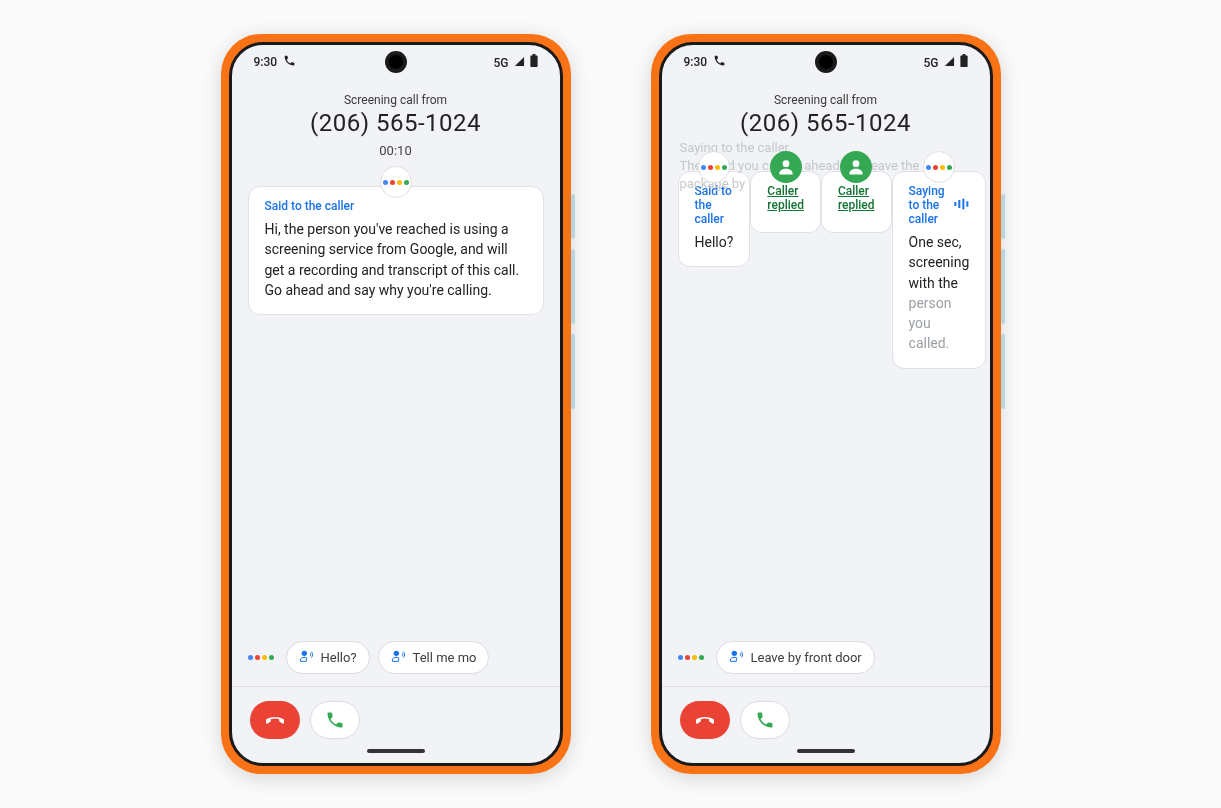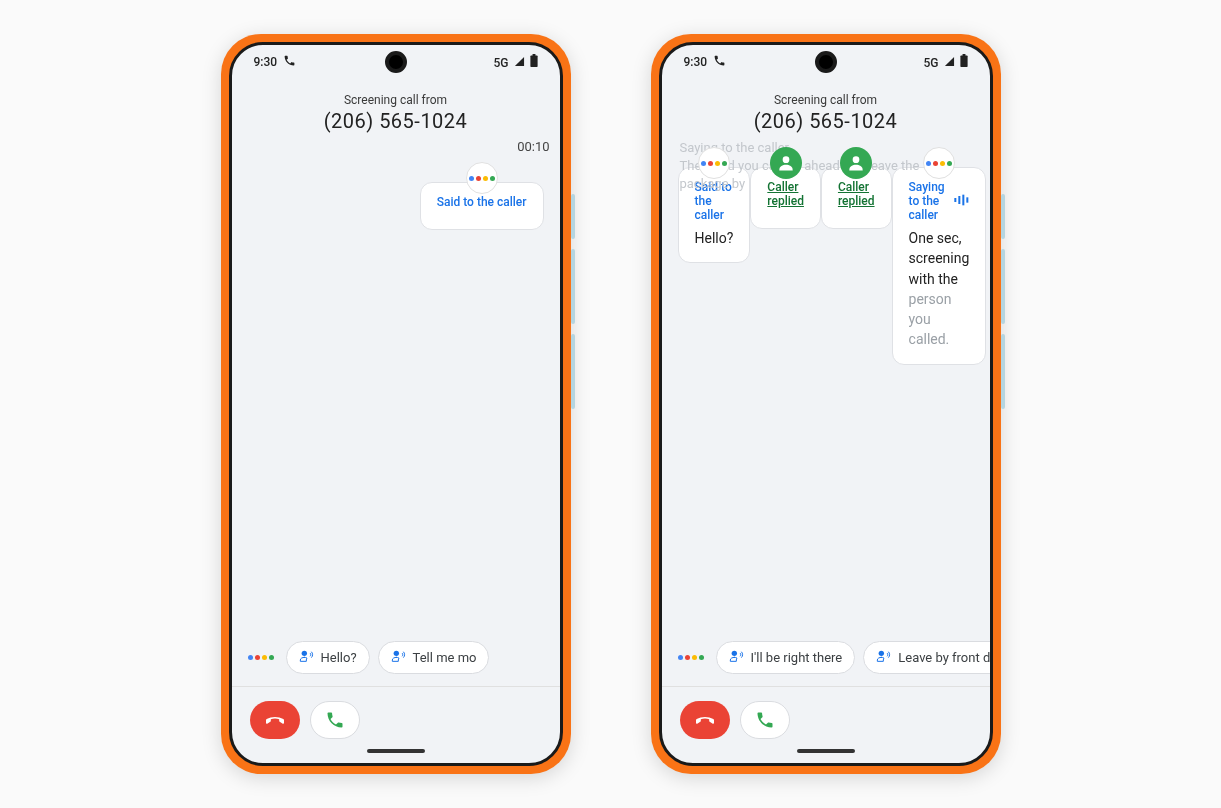--- a/index.html
+++ b/index.html
@@ -65,22 +65,22 @@
     font-weight: 500;
     color: #222;
   }
   .status-left { display: flex; align-items: center; gap: 6px; }
   .status-right { display: flex; align-items: flex-end; gap: 4px; }
   .header {
     text-align: center;
     padding: 14px 10px 8px;
   }
   .header .title { font-size: 12px; color: #3a3a3a; font-weight: 400; }
-  .header .number { font-size: 20px; color: #222; font-weight: 400; margin-top: 2px; letter-spacing: 0.5px; }
-  .header .timer { font-size: 13px; color: #444; margin-top: 6px; text-align: right; }
+  .header .number { font-size: 24px; color: #222; font-weight: 400; margin-top: 2px; letter-spacing: 0.5px; }
+  .header .timer { font-size: 13px; color: #444; margin-top: 6px; }
   .content {
     flex: 1;
     overflow: hidden;
     padding: 0 16px;
     display: flex;
     flex-direction: row;
   }
   .spacer { flex: 1; }
   .avatar-badge {
     width: 32px;
@@ -237,20 +237,21 @@
         <div class="avatar-badge">
           <div class="assistant-dots">
               <span class="d-blue"></span>
               <span class="d-red"></span>
               <span class="d-yellow"></span>
               <span class="d-green"></span>
             </div>
         </div>
         <div class="card">
           <div class="card-label label-said">Said to the caller</div>
+          <div class="card-text">Hi, the person you've reached is using a screening service from Google, and will get a recording and transcript of this call. Go ahead and say why you're calling.</div>
         </div>
       </div>
     </div>
 
     <div class="quick-row">
       <div class="assistant-mini">
           <span class="d-blue"></span>
           <span class="d-red"></span>
           <span class="d-yellow"></span>
           <span class="d-green"></span>
@@ -403,27 +404,20 @@
           <span class="d-blue"></span>
           <span class="d-red"></span>
           <span class="d-yellow"></span>
           <span class="d-green"></span>
         </div>
       <div class="chip">
         <span class="voice-icon"><svg viewBox="0 0 24 24" fill="currentColor">
               <circle cx="8" cy="8" r="4"></circle>
               <path d="M8 14c-3 0-6 1.5-6 4v2h9v-2c0-1 .3-2 1-2.8-1.2-.8-2.6-1.2-4-1.2zM17 8c1 1 1 3 0 4M19 6c2 2 2 6 0 8" stroke="currentColor" stroke-width="1.5" fill="none" stroke-linecap="round"></path>
             </svg></span>
-        <span>I'll be right there</span>
-      </div>
-      <div class="chip">
-        <span class="voice-icon"><svg viewBox="0 0 24 24" fill="currentColor">
-              <circle cx="8" cy="8" r="4"></circle>
-              <path d="M8 14c-3 0-6 1.5-6 4v2h9v-2c0-1 .3-2 1-2.8-1.2-.8-2.6-1.2-4-1.2zM17 8c1 1 1 3 0 4M19 6c2 2 2 6 0 8" stroke="currentColor" stroke-width="1.5" fill="none" stroke-linecap="round"></path>
-            </svg></span>
         <span>Leave by front door</span>
       </div>
     </div>
 
     <div class="divider"></div>
 
     <div class="bottom-bar">
       <div class="btn-round btn-hangup">
         <svg width="24" height="24" viewBox="0 0 24 24" fill="#fff">
             <path d="M12 9C9 9 6.2 9.7 3.7 11c-.4.2-.7.7-.7 1.2v2.6c0 .6.4 1 1 1 .2 0 .4-.1.6-.2l2.7-1.8c.3-.2.5-.5.5-.9v-1.7c1.3-.4 2.7-.6 4.2-.6s2.9.2 4.2.6v1.7c0 .4.2.7.5.9l2.7 1.8c.2.1.4.2.6.2.6 0 1-.4 1-1v-2.6c0-.5-.3-1-.7-1.2C17.8 9.7 15 9 12 9z"></path>

